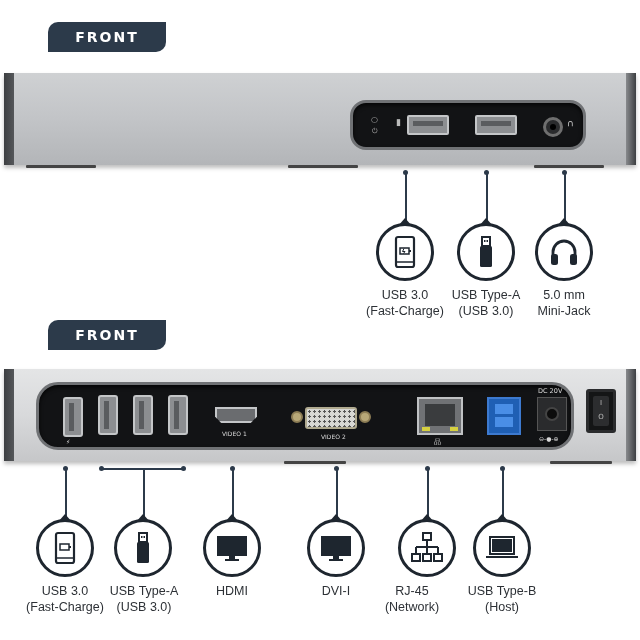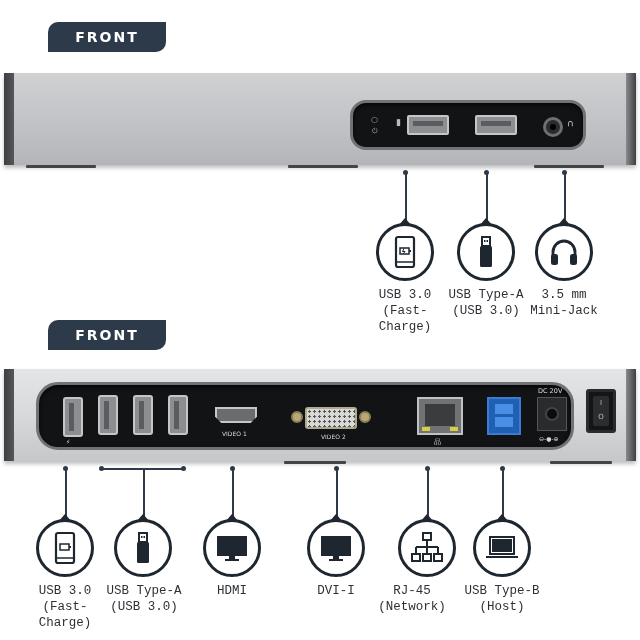--- a/index.html
+++ b/index.html
@@ -75,21 +75,21 @@
     position: absolute; width: 58px; height: 58px; border-radius: 50%;
     border: 3px solid #1e262f; background: #fff; display:flex; align-items:center; justify-content:center;
   }
   .circle::before {
     content:""; position:absolute; top:-8px; left:50%; transform:translateX(-50%);
     border-left:7px solid transparent; border-right:7px solid transparent; border-bottom:8px solid #1e262f;
   }
   .circle svg { width: 34px; height: 34px; }
 
   .caption {
-    position:absolute; width:96px; text-align:center; font-family:Liberation Mono, monospace;
+    position:absolute; width:96px; text-align:center; font-family:Liberation Sans, sans-serif;
     font-size:12.5px; line-height:16px; color:#2d3136;
   }
 </style>
 </head>
 <body>
 
 <div class="tag front">FRONT</div>
 <div class="tag back">FRONT</div>
 
 <div class="dock front">
@@ -143,21 +143,21 @@
 
 <div class="caption" style="left:357px;top:287px;">
   <div>USB 3.0</div>
   <div>(Fast-Charge)</div>
 </div>
 <div class="caption" style="left:438px;top:287px;">
   <div>USB Type-A</div>
   <div>(USB 3.0)</div>
 </div>
 <div class="caption" style="left:516px;top:287px;">
-  <div>3.5 mm</div>
+  <div>5.0 mm</div>
   <div>Mini-Jack</div>
 </div>
 
 <div class="dock back">
   <div class="edge-l"></div>
   <div class="edge-r"></div>
   <div class="foot" style="left:280px;width:62px;"></div>
   <div class="foot" style="left:546px;width:62px;"></div>
   <div class="panel">
     <div class="usb-v" style="left:24px;top:12px;"></div>

